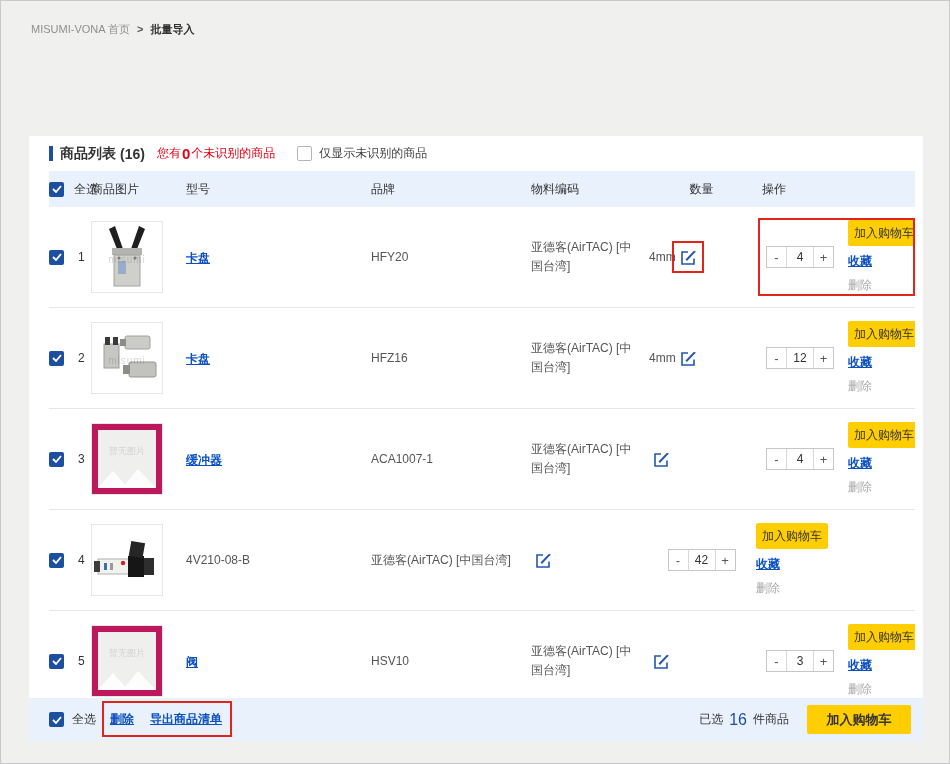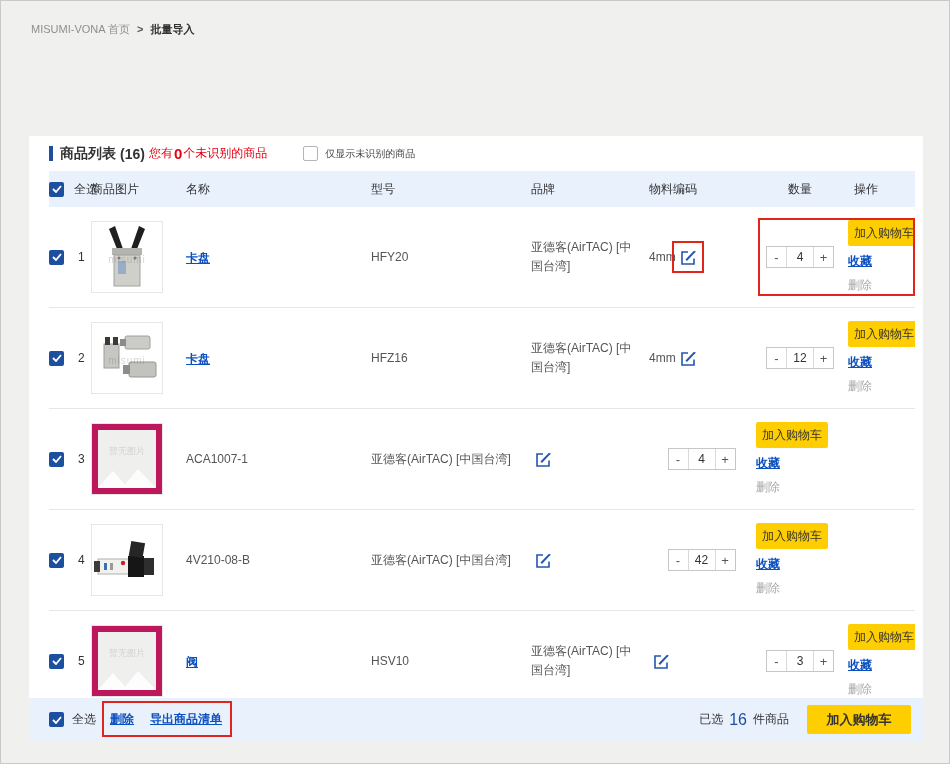--- a/index.html
+++ b/index.html
@@ -20,23 +20,23 @@
   .upload-title { font-size:15px; font-weight:bold; color:#333; letter-spacing:1px; }
   .upload-toggle { height:28px; background:#f4f4f4; display:flex; align-items:center; justify-content:center; cursor:pointer; }
 
   
   .main-card { position:absolute; left:28px; top:135px; width:894px; height:605px; background:#fff; }
 
   .list-title-row { height:35px; display:flex; align-items:center; padding:0 20px; }
   .blue-bar { width:4px; height:15px; background:#1d4fa1; margin-right:7px; }
   .list-title { font-size:14px; font-weight:bold; color:#333; }
   .list-count { font-size:14px; font-weight:bold; color:#333; margin-left:4px; }
-  .notice { margin-left:4px; font-size:12px; color:#e60012; display:flex; align-items:flex-start; }
+  .notice { margin-left:12px; font-size:12px; color:#e60012; display:flex; align-items:flex-start; }
   .notice .zero { font-size:15px; font-weight:bold; margin:0 1px; }
-  .filter { margin-left:36px; display:flex; align-items:center; gap:7px; font-size:10px; color:#444; cursor:pointer; }
+  .filter { margin-left:22px; display:flex; align-items:center; gap:7px; font-size:12px; color:#444; cursor:pointer; }
 
   
   .cb { width:15px; height:15px; border-radius:2px; display:inline-flex; align-items:center;
         justify-content:center; background:#1d4fa1; flex:none; cursor:pointer; }
   .cb svg { display:block; }
   .cb.un { background:#fff; border:1px solid #b5b5b5; }
   .cb.un svg { visibility:hidden; }
 
   
   .grid-cols { display:grid; grid-template-columns:20px 22px 95px 185px 160px 118px 105px 92px 1fr; align-items:center; }
@@ -128,21 +128,20 @@
     </div>
 
     <div class="table-header grid-cols">
       <span class="cb">
         <svg width="10" height="8" viewBox="0 0 10 8">
             <polyline points="1,4 4,7 9,1" fill="none" stroke="#fff" stroke-width="1.8"></polyline>
           </svg>
       </span>
       <span style="white-space:nowrap;padding-left:5px;">全选</span>
       <span>商品图片</span>
-      <span>名称</span>
       <span>型号</span>
       <span>品牌</span>
       <span>物料编码</span>
       <span class="qty-h">数量</span>
       <span class="act-h">操作</span>
     </div>
 
     <div class="rows">
   <div class="row grid-cols">
     <span class="cb">
@@ -265,20 +264,21 @@
           <span class="ph-inner">
             <span class="ph-text">暂无图片</span>
             <svg class="ph-mountains" viewBox="0 0 58 22" width="58" height="22">
               <polygon points="0,22 15,5 30,22" fill="#fdfdfd"></polygon>
               <polygon points="24,22 40,3 58,22" fill="#fdfdfd"></polygon>
             </svg>
           </span>
         </span>
       </span>
     </span>
+    <span><a class="name-link">缓冲器</a></span>
     <span class="model-text">ACA1007-1</span>
     <span class="brand-text">亚德客(AirTAC) [中国台湾]</span>
     <span class="code-cell">
       <span class="code-text"></span>
       <span class="edit-wrap">
         <svg width="17" height="17" viewBox="0 0 17 17">
           <path d="M14 9.5 V15 H2 V3 H8" fill="none" stroke="#2456b0" stroke-width="1.6"></path>
           <path d="M6.2 11.2 L14.4 2.6" stroke="#2456b0" stroke-width="2"></path>
           <path d="M14.9 1.8 L15.8 2.7 L14.4 4 L13.5 3.1 Z" fill="#2456b0"></path>
         </svg>

